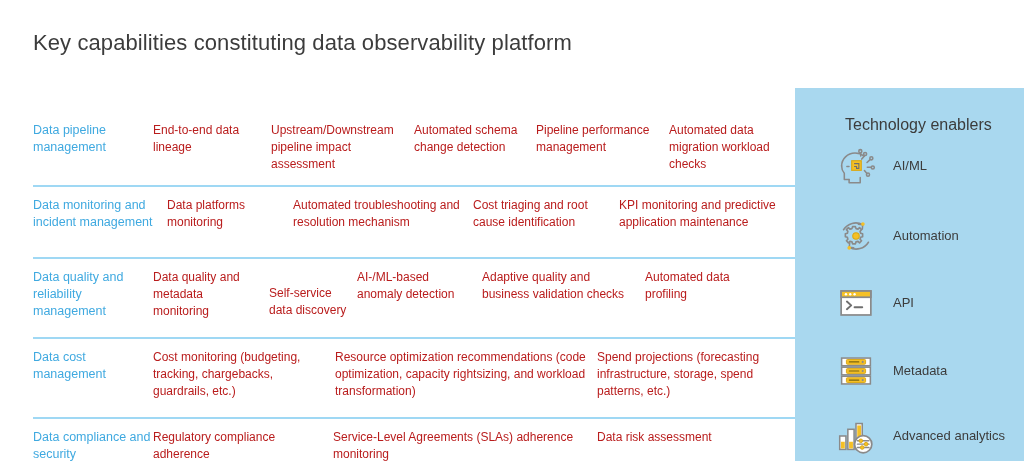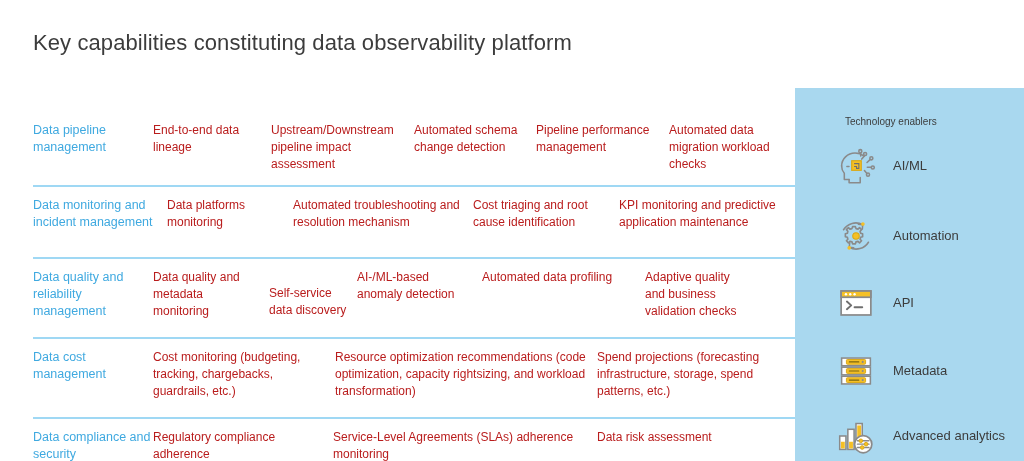--- a/index.html
+++ b/index.html
@@ -79,21 +79,21 @@
   .row-h5{min-height:50px;}
 
   
   .panel{
     position:absolute;left:795px;top:88px;
     width:229px;height:373px;
     background:#a9d8ef;
   }
   .panel-title{
     position:absolute;left:50px;top:28px;
-    font-size:10px;color:#3c3c3c;white-space:nowrap;
+    font-size:16px;color:#3c3c3c;white-space:nowrap;
   }
   .enabler{
     position:absolute;left:38px;
     display:flex;align-items:center;
   }
   .enabler .ic{
     width:46px;height:46px;flex:0 0 46px;
     display:block;
   }
   .enabler .lb{
@@ -135,22 +135,22 @@
         <div class="cell">KPI monitoring and predictive application maintenance</div>
       </div>
     </div>
 
     <div class="row row-h3 r3">
       <div class="row-cat">Data quality and reliability management</div>
       <div class="row-items">
         <div class="cell">Data quality and metadata monitoring</div>
         <div class="cell">Self-service data discovery</div>
         <div class="cell">AI-/ML-based anomaly detection</div>
+        <div class="cell">Adaptive quality and business validation checks</div>
         <div class="cell">Automated data profiling</div>
-        <div class="cell">Adaptive quality and business validation checks</div>
       </div>
     </div>
 
     <div class="row row-h4 r4">
       <div class="row-cat">Data cost management</div>
       <div class="row-items">
         <div class="cell">Cost monitoring (budgeting, tracking, chargebacks, guardrails, etc.)</div>
         <div class="cell">Resource optimization recommendations (code optimization, capacity rightsizing, and workload transformation)</div>
         <div class="cell">Spend projections (forecasting infrastructure, storage, spend patterns, etc.)</div>
       </div>

